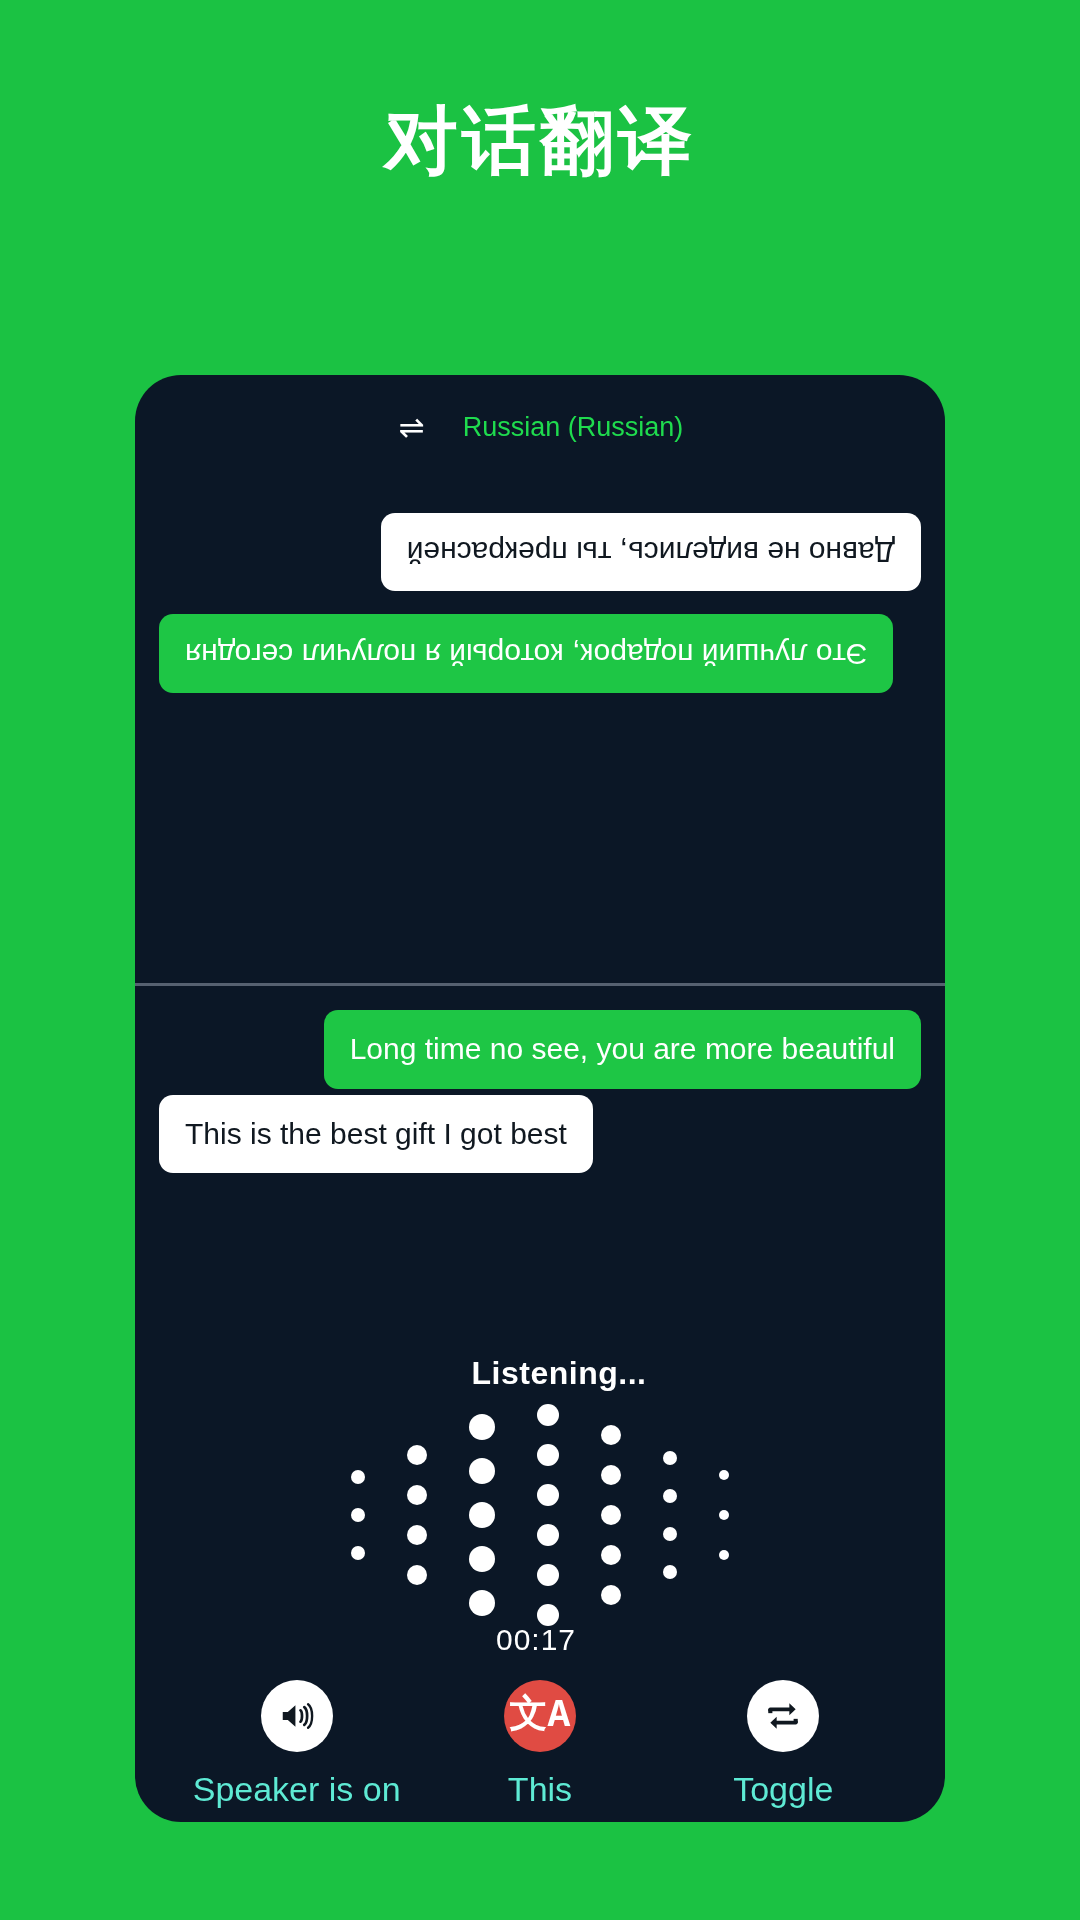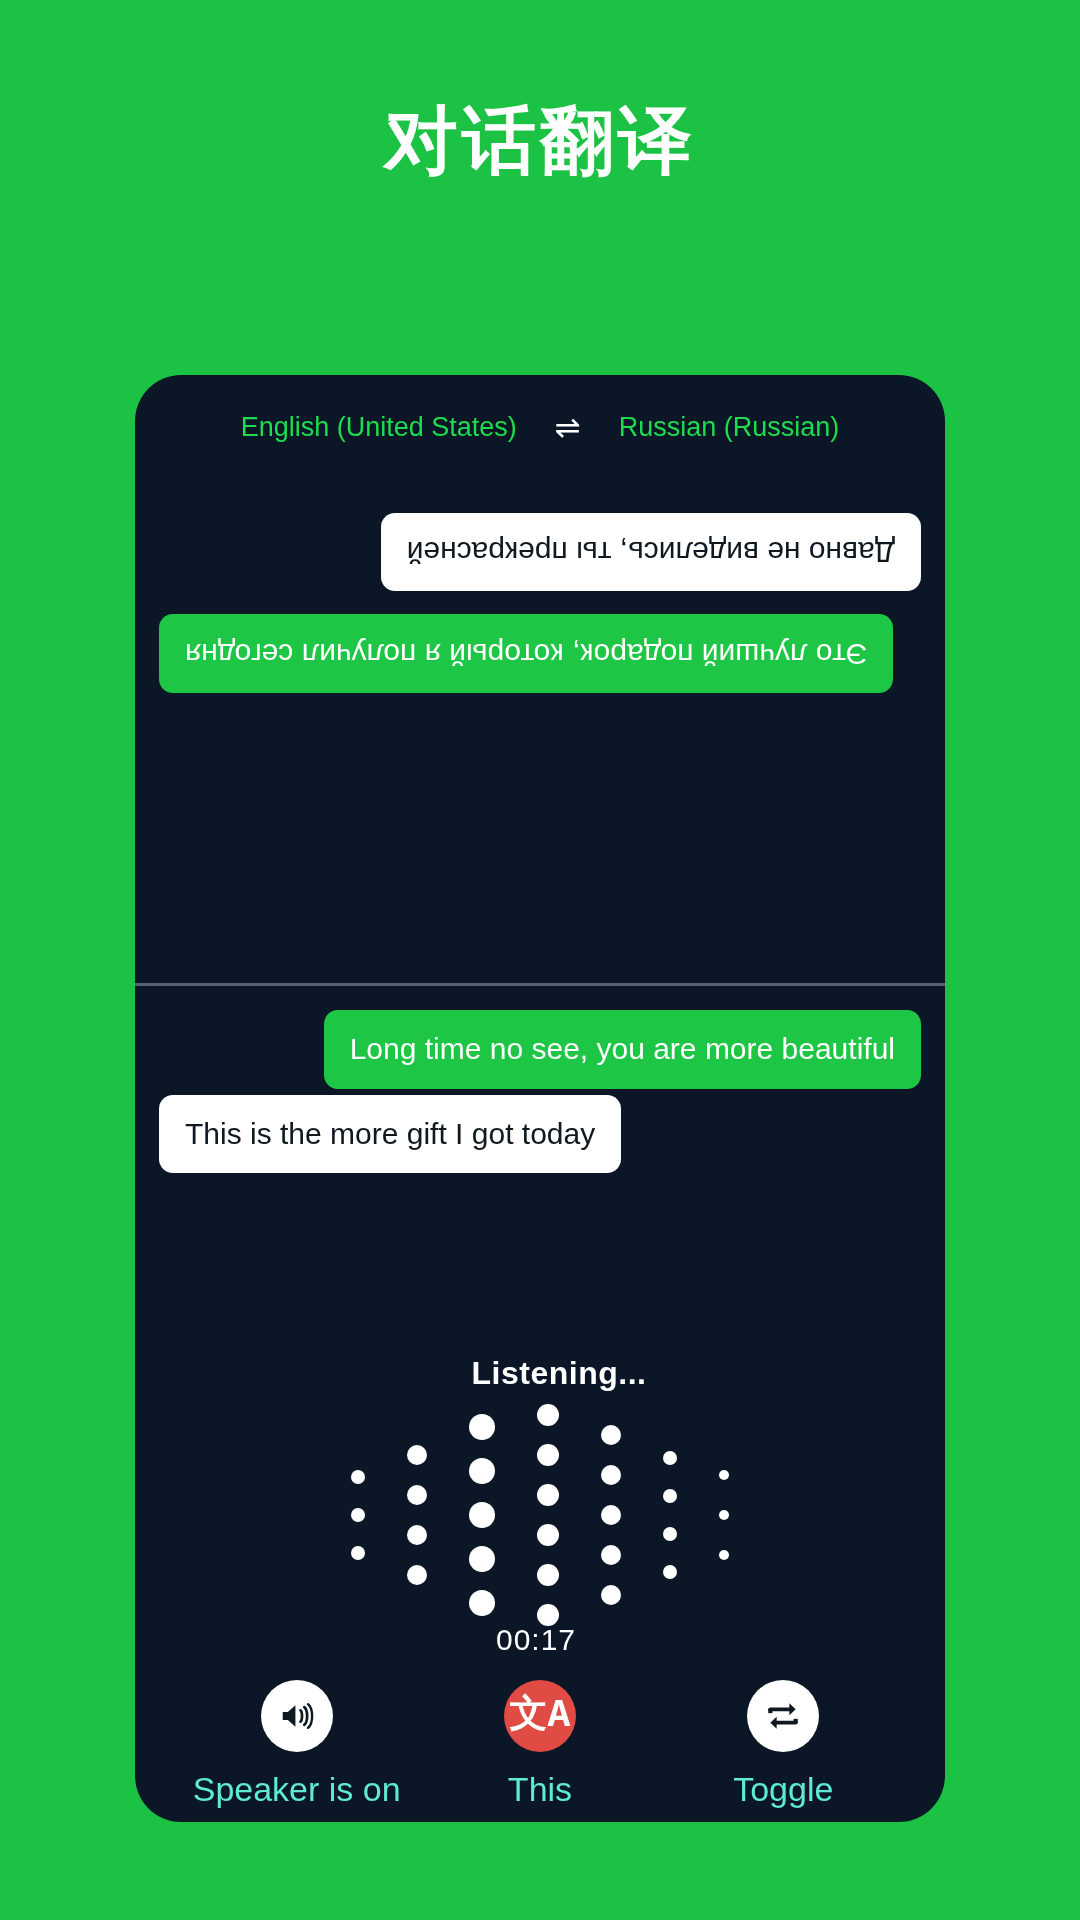--- a/index.html
+++ b/index.html
@@ -226,38 +226,37 @@
   }
 </style>
 </head>
 <body>
 
 <div id="page-title">对话翻译</div>
 
 <div id="phone-card">
 
   <div id="language-bar">
-    <span class="lang-label">English (United States)</span>
     <span id="swap-languages-icon">⇌</span>
     <span class="lang-label">Russian (Russian)</span>
   </div>
 
   <div id="remote-pane">
     <div id="remote-bubbles">
       <div class="bubble green">Это лучший подарок, который я получил сегодня</div>
       <div class="bubble white">Давно не виделись, ты прекрасней</div>
     </div>
   </div>
 
   <div id="divider"></div>
 
   <div id="local-pane">
     <div id="local-bubbles">
       <div class="bubble green">Long time no see, you are more beautiful</div>
-      <div class="bubble white">This is the more gift I got today</div>
+      <div class="bubble white">This is the best gift I got best</div>
     </div>
   </div>
 
   <div id="listening-status">Listening...</div>
 
   <div id="waveform">
       <div class="wave-col" style="gap: 24px;">
         <div class="wave-dot" style="width: 14px; height: 14px; background: rgb(255, 255, 255);"></div>
         <div class="wave-dot" style="width: 14px; height: 14px; background: rgb(255, 255, 255);"></div>
         <div class="wave-dot" style="width: 14px; height: 14px; background: rgb(255, 255, 255);"></div>

